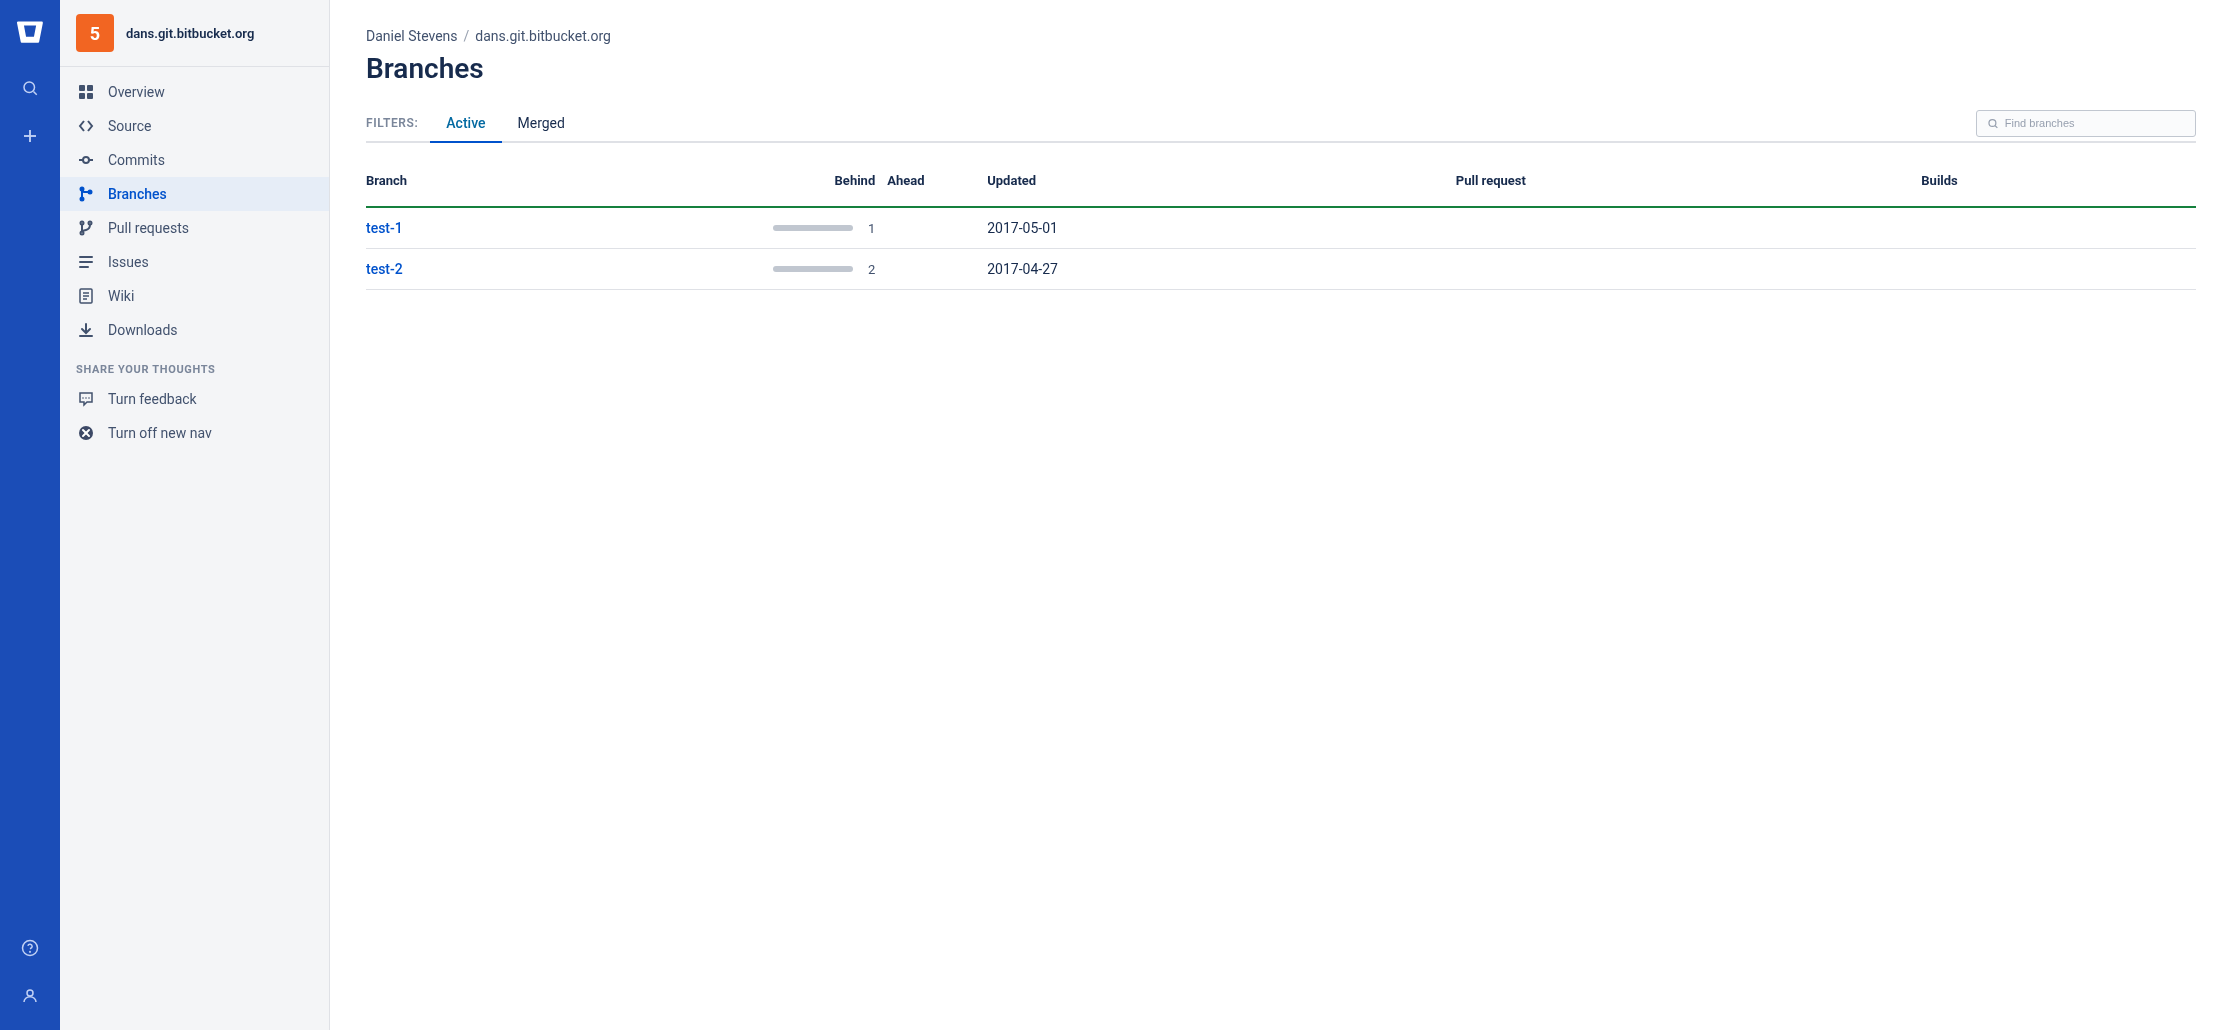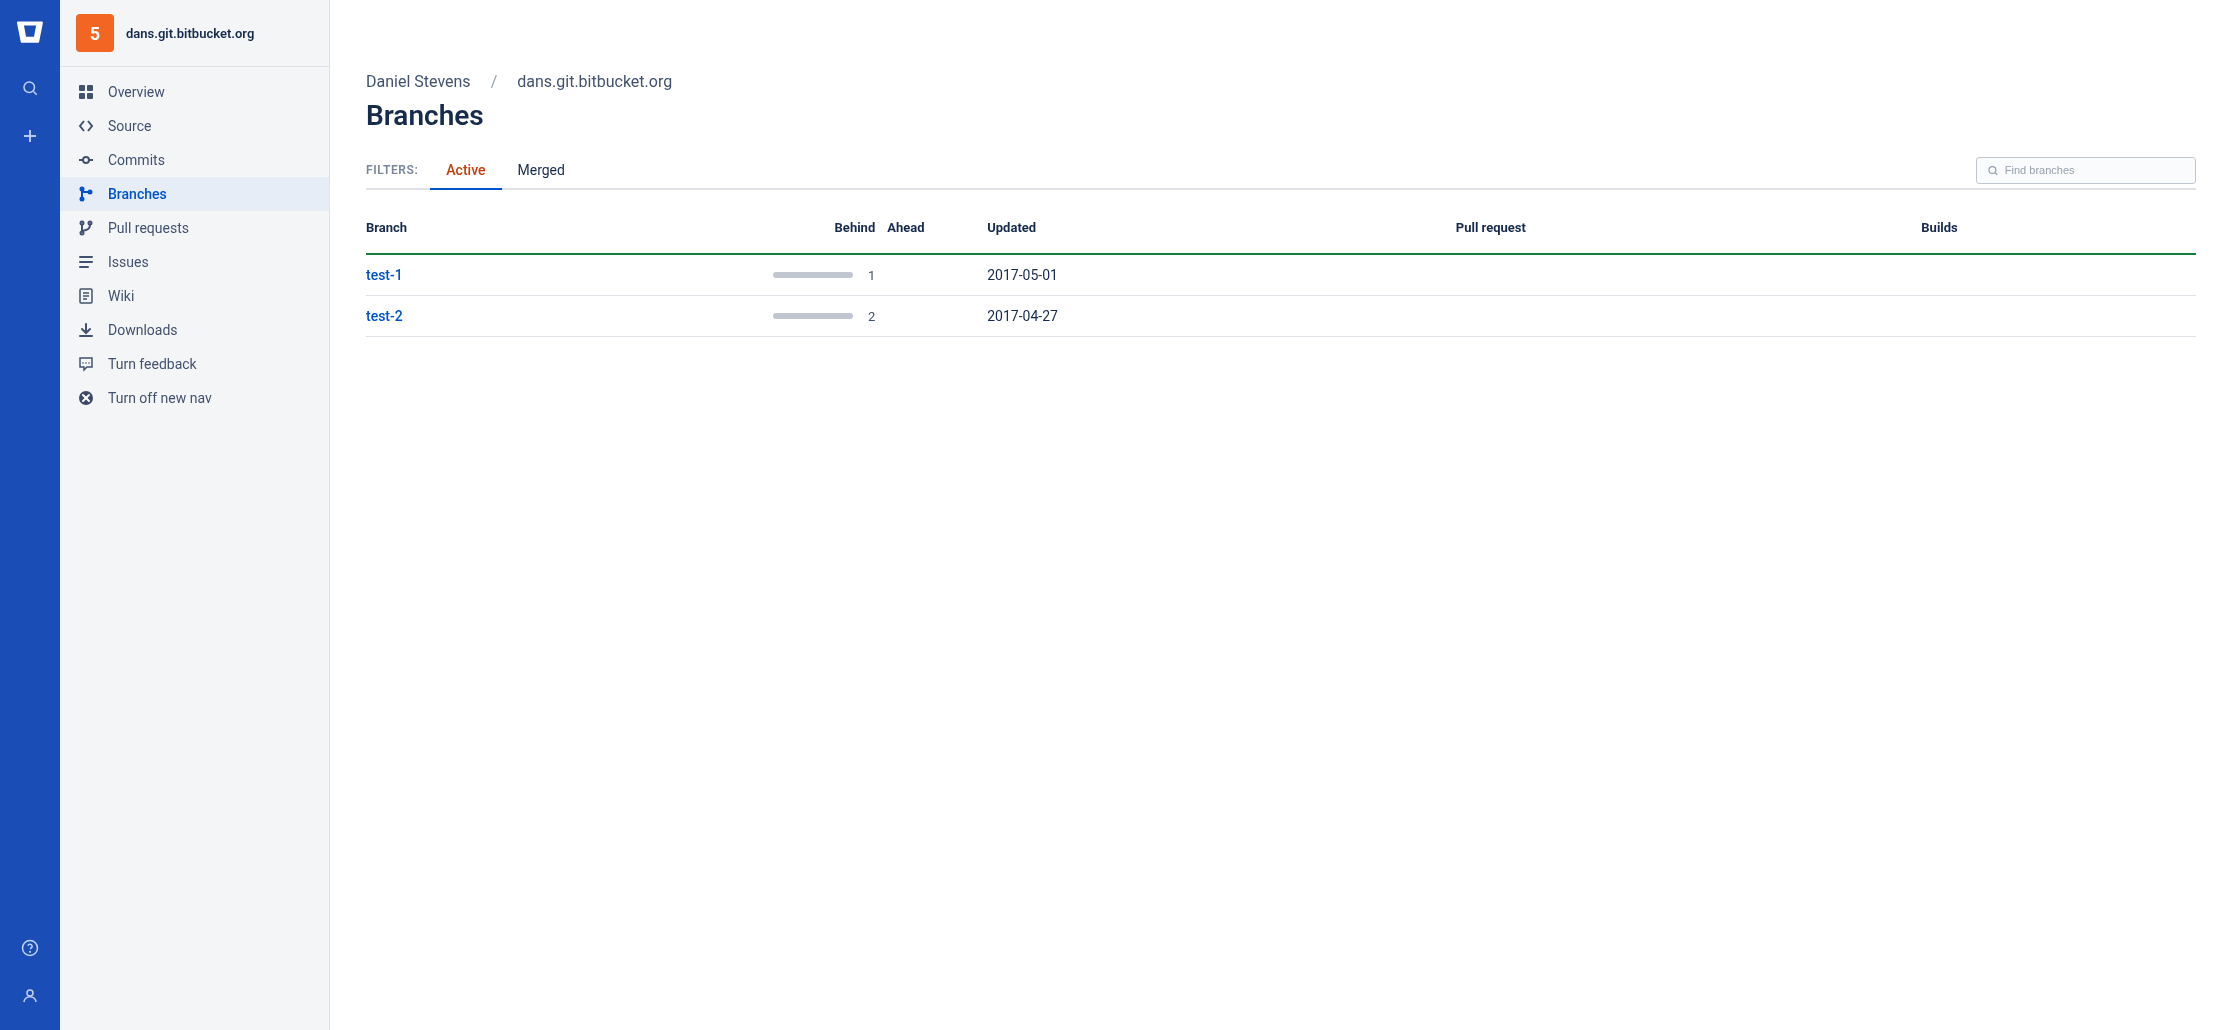--- a/index.html
+++ b/index.html
@@ -125,27 +125,26 @@
     }
 
     
     .main {
       flex: 1;
       overflow-y: auto;
       background: #fff;
       padding: 28px 36px;
     }
     .breadcrumb {
-      font-size: 16px;
+      font-size: 14px;
       color: #42526e;
       margin-bottom: 8px;
       display: flex;
       align-items: center;
-      gap: 20px;
-      margin-top: 44px;
+      gap: 6px;
     }
     .breadcrumb a { color: #42526e; text-decoration: none; }
     .breadcrumb-sep { color: #97a0af; }
 
     .page-title {
       font-size: 28px;
       font-weight: 600;
       color: #172b4d;
       margin-bottom: 20px;
     }
@@ -174,21 +173,21 @@
     .filter-tab {
       padding: 10px 16px;
       font-size: 14px;
       cursor: pointer;
       border-bottom: 2px solid transparent;
       margin-bottom: -2px;
       color: #172b4d;
     }
     .filter-tab.active {
       border-bottom: 2px solid #0052cc;
-      color: #c2410c;
+      color: #0369a1;
       font-weight: 500;
     }
 
     .search-box {
       display: flex;
       align-items: center;
       border: 1px solid #c1c7d0;
       border-radius: 3px;
       padding: 6px 10px;
       background: #fafbfc;
@@ -405,20 +404,21 @@
       <span class="nav-icon">
         <svg width="16" height="16" viewBox="0 0 16 16" fill="none" stroke="currentColor" stroke-width="2" stroke-linecap="round">
           <line x1="8" y1="2" x2="8" y2="10"></line>
           <polyline points="4,7 8,11 12,7"></polyline>
           <line x1="2" y1="14" x2="14" y2="14"></line>
         </svg>
       </span>
       <span>Downloads</span>
     </div>
 
+    <div class="sidebar-section-label">SHARE YOUR THOUGHTS</div>
 
     <div class="nav-item">
       <span class="nav-icon">
         <svg width="16" height="16" viewBox="0 0 16 16" fill="currentColor">
           <path d="M2 2h12v9H9l-3 3v-3H2V2z" fill="none" stroke="currentColor" stroke-width="1.5"></path>
           <circle cx="5" cy="7" r="0.8"></circle>
             <circle cx="8" cy="7" r="0.8"></circle>
             <circle cx="11" cy="7" r="0.8"></circle>
         </svg>
       </span>

